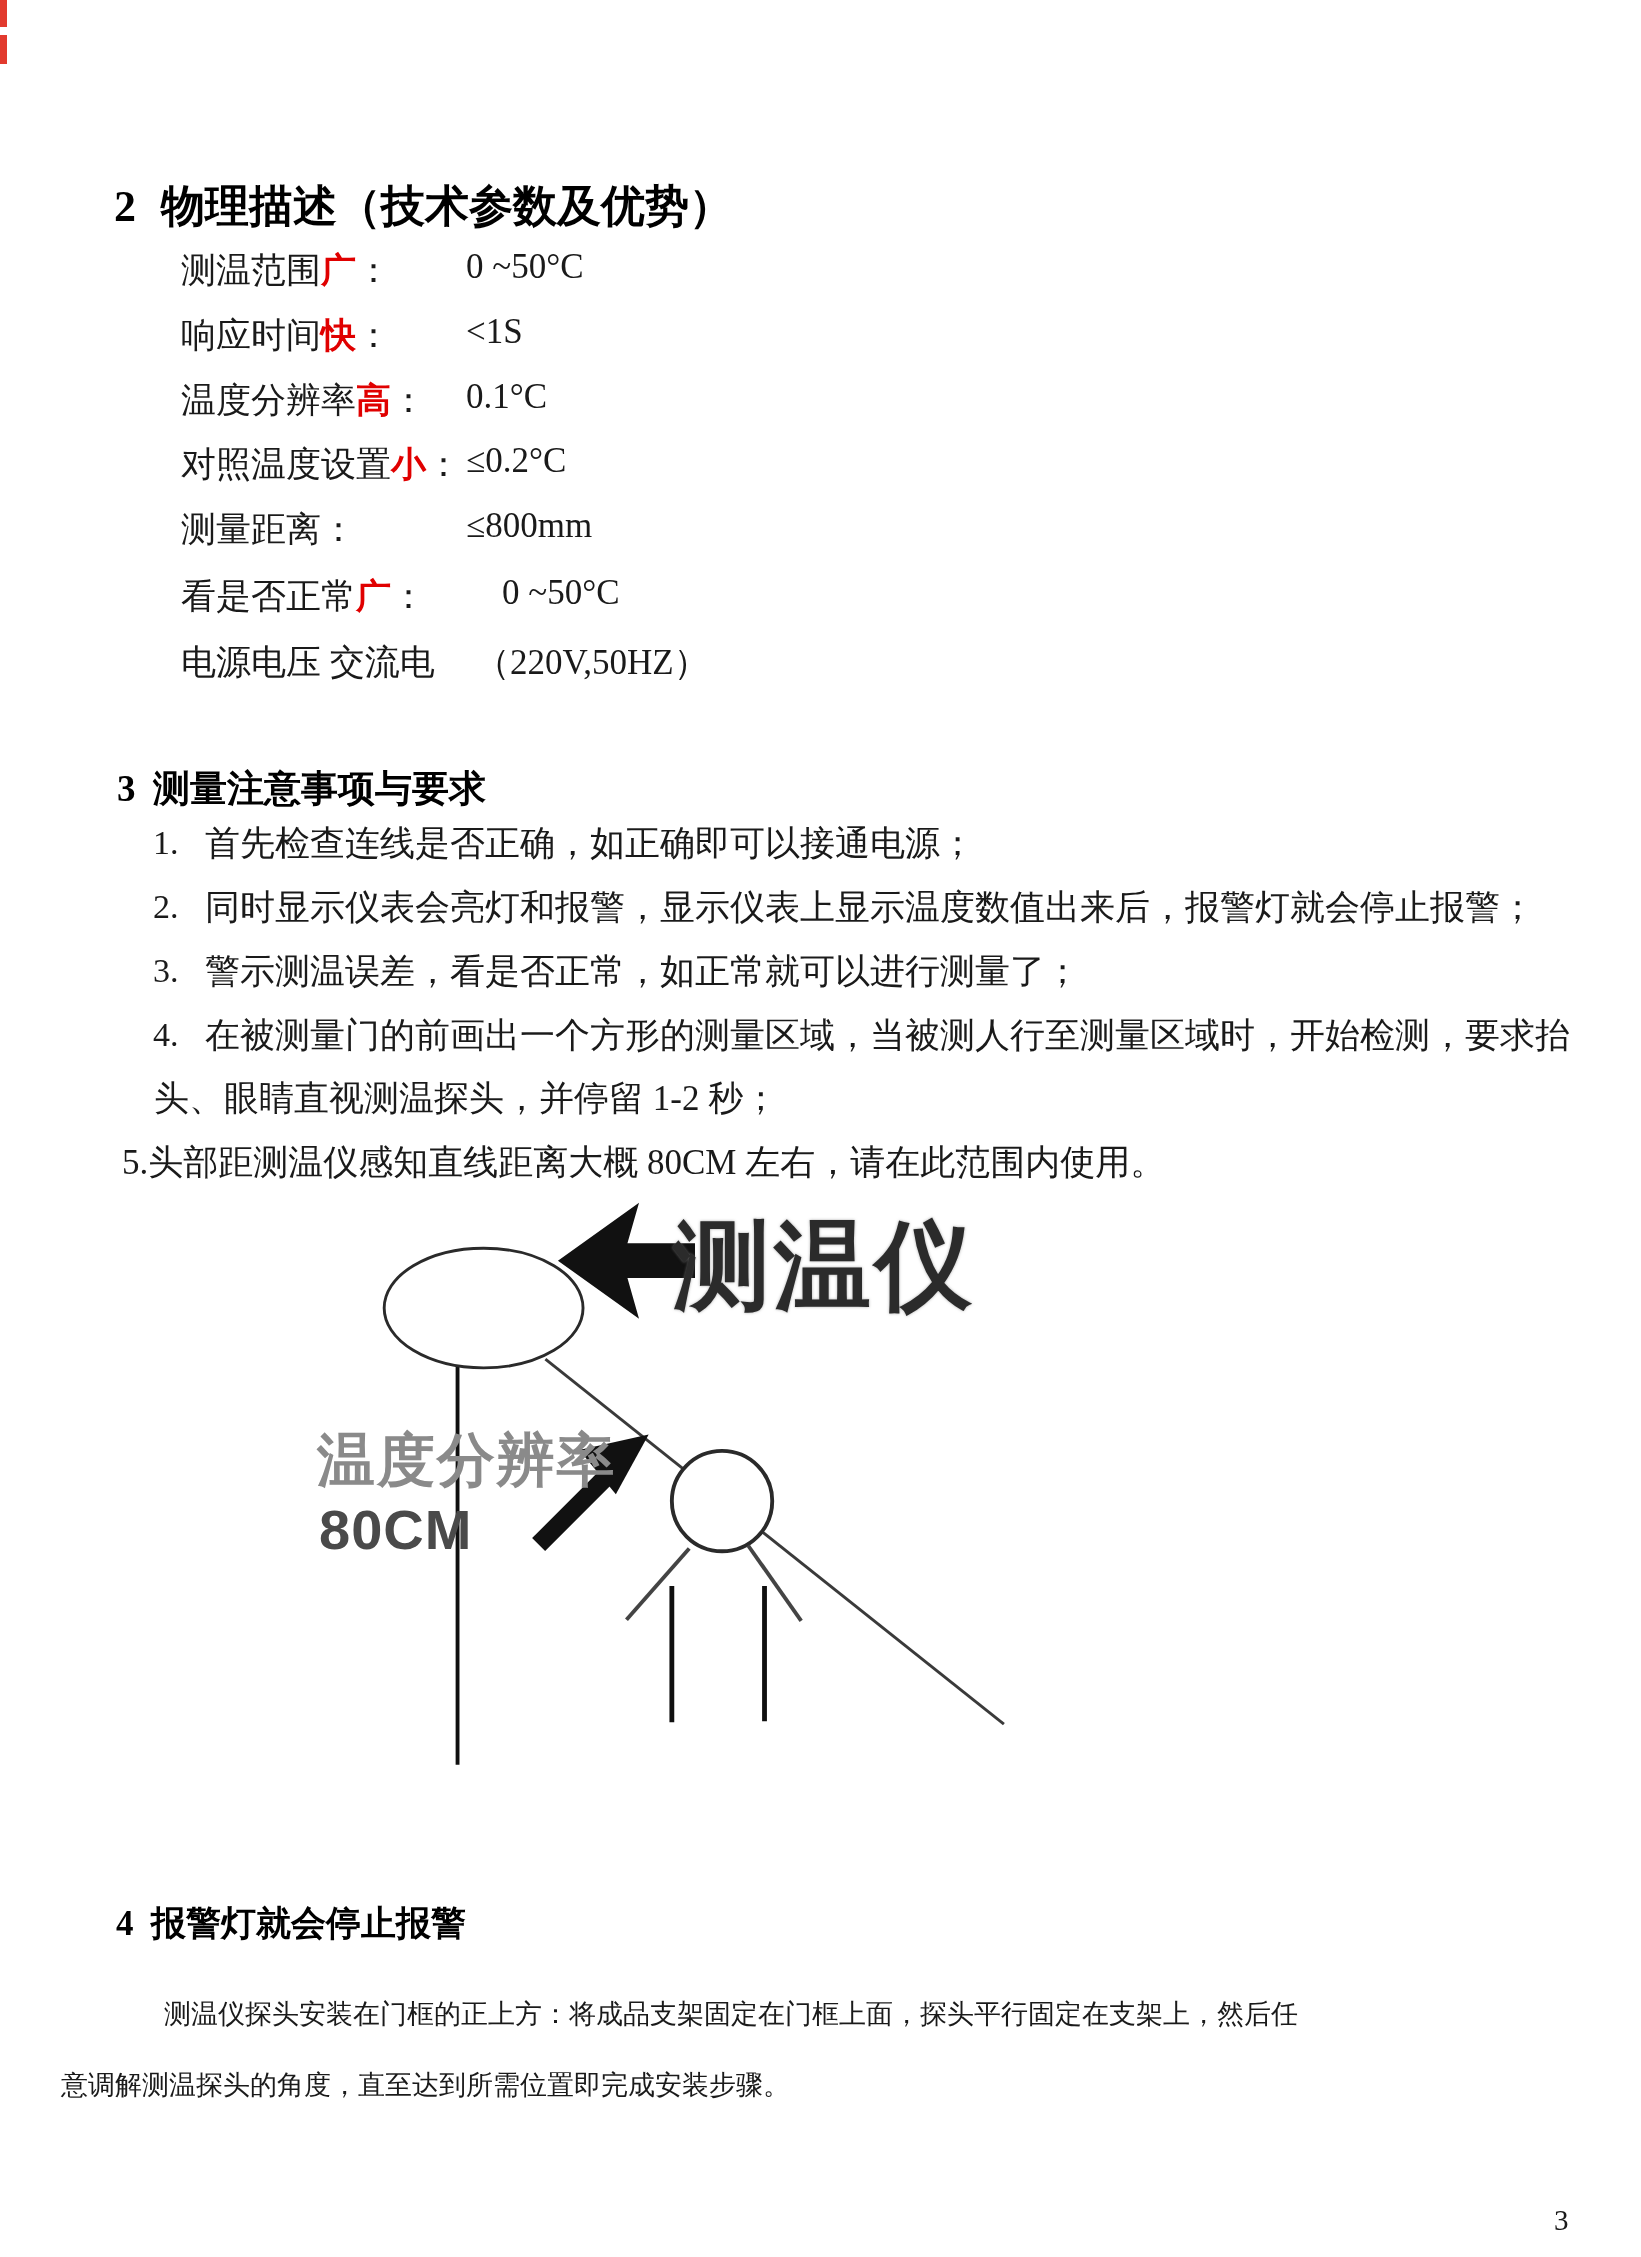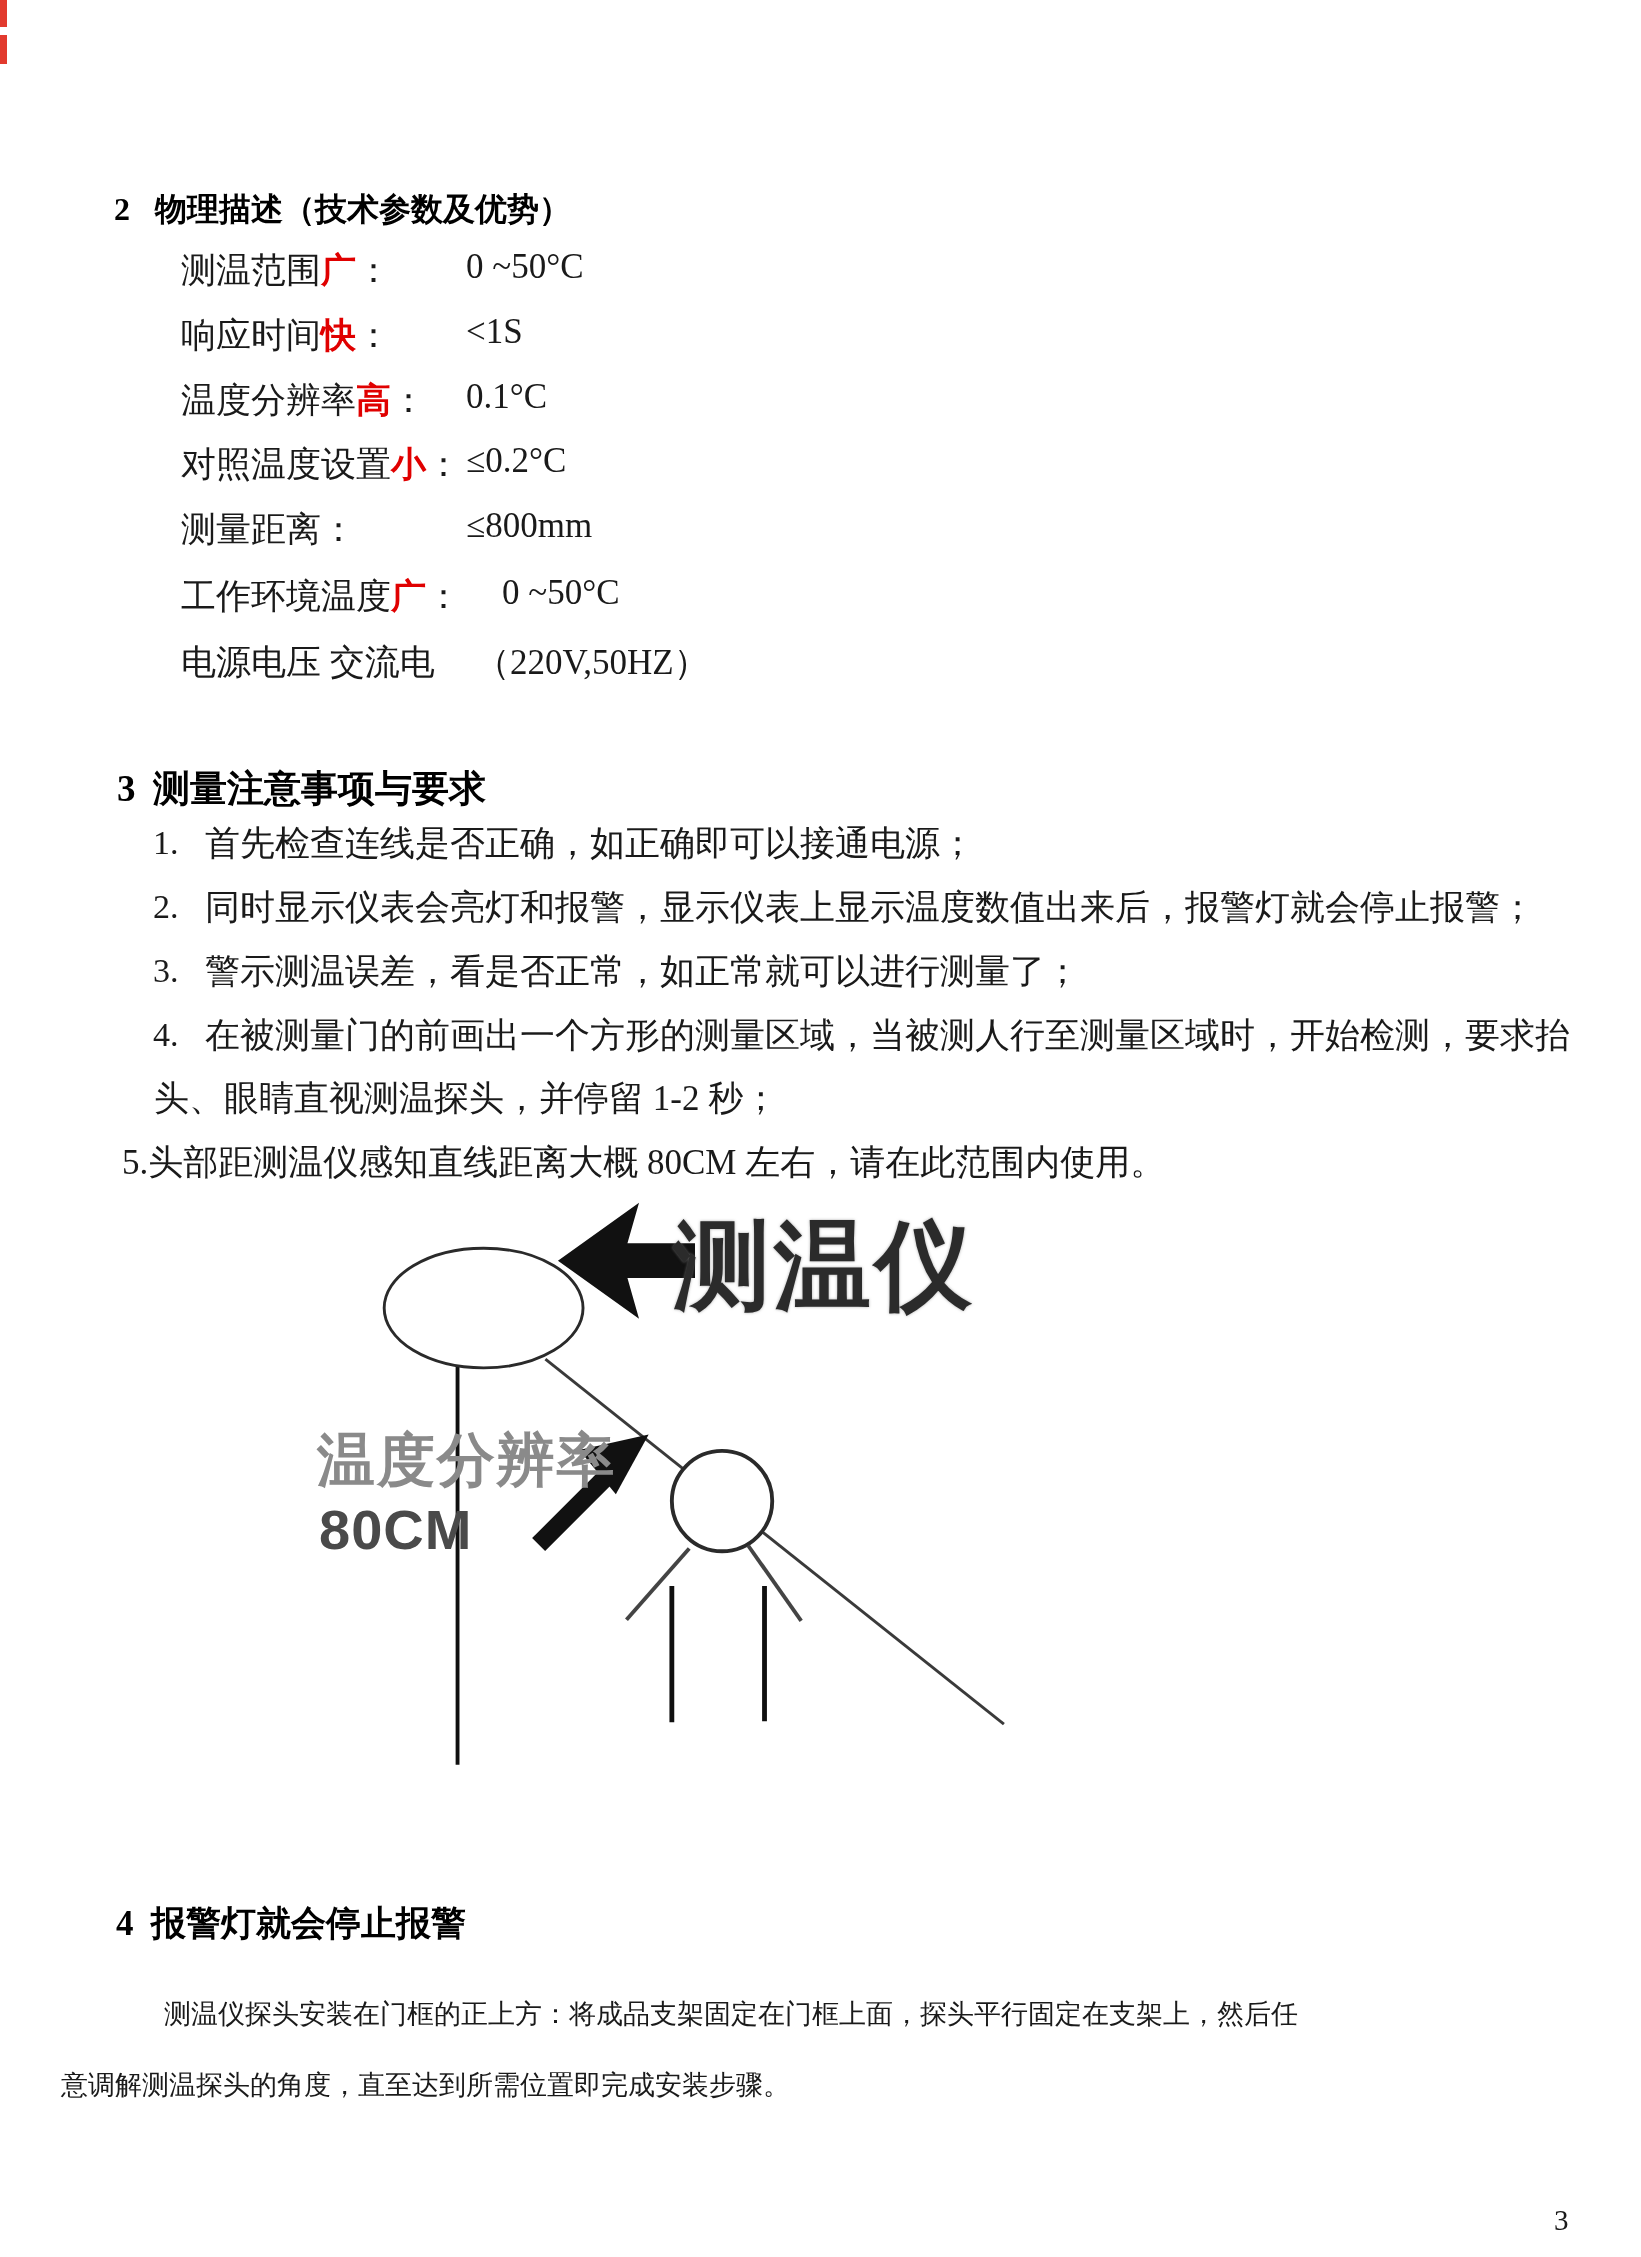--- a/index.html
+++ b/index.html
@@ -3,21 +3,21 @@
 <meta charset="utf-8">
 <style>
   html,body{margin:0;padding:0;}
   body{
     width:1641px;height:2257px;position:relative;background:#ffffff;
     font-family:"Liberation Serif","DejaVu Serif",serif;
     color:#1a1a1a;overflow:hidden;
   }
   .abs{position:absolute;line-height:1;white-space:nowrap;}
   .h{font-weight:bold;color:#000;}
-  .h2{font-size:32px;margin-top:8px;}
+  .h2{font-size:44px;}
   .h3{font-size:37px;}
   .h4{font-size:35px;}
   .hnum{display:inline-block;margin-right:25px;font-weight:bold;}
   .hnum3{display:inline-block;margin-right:17.4px;font-weight:bold;}
   .body-text{font-size:27px;}
   .spec-row{position:absolute;left:0;top:0;width:100%;height:39px;}
   .spec-label{position:absolute;font-size:35px;}
   .spec-value{position:absolute;font-size:35px;}
   .red{font-weight:bold;}
   .list-num{position:absolute;font-size:34px;}
@@ -63,21 +63,21 @@
 </div>
 <div class="spec-row" style="top:441px;">
   <span class="spec-label" style="left:181px;"><span>对照温度设置</span><span class="red" style="color: rgb(224, 0, 0);">小</span><span>：</span></span>
   <span class="spec-value" style="left:466px;">≤0.2°C</span>
 </div>
 <div class="spec-row" style="top:506px;">
   <span class="spec-label" style="left:181px;"><span>测量距离</span><span class="red" style="color: rgb(224, 0, 0);"></span><span>：</span></span>
   <span class="spec-value" style="left:466px;">≤800mm</span>
 </div>
 <div class="spec-row" style="top:573px;">
-  <span class="spec-label" style="left:181px;"><span>工作环境温度</span><span class="red" style="color: rgb(224, 0, 0);">广</span><span>：</span></span>
+  <span class="spec-label" style="left:181px;"><span>看是否正常</span><span class="red" style="color: rgb(224, 0, 0);">广</span><span>：</span></span>
   <span class="spec-value" style="left:502px;">0 ~50°C</span>
 </div>
 <div class="spec-row" style="top:639px;">
   <span class="spec-label" style="left:181px;"><span>电源电压  交流电</span><span class="red" style="color: rgb(224, 0, 0);"></span><span></span></span>
   <span class="spec-value" style="left:475px;">（220V,50HZ）</span>
 </div>
 
 <div class="abs h h3" style="left:117px;top:770px;">
   <span class="hnum3">3</span><span>测量注意事项与要求</span>
 </div>

